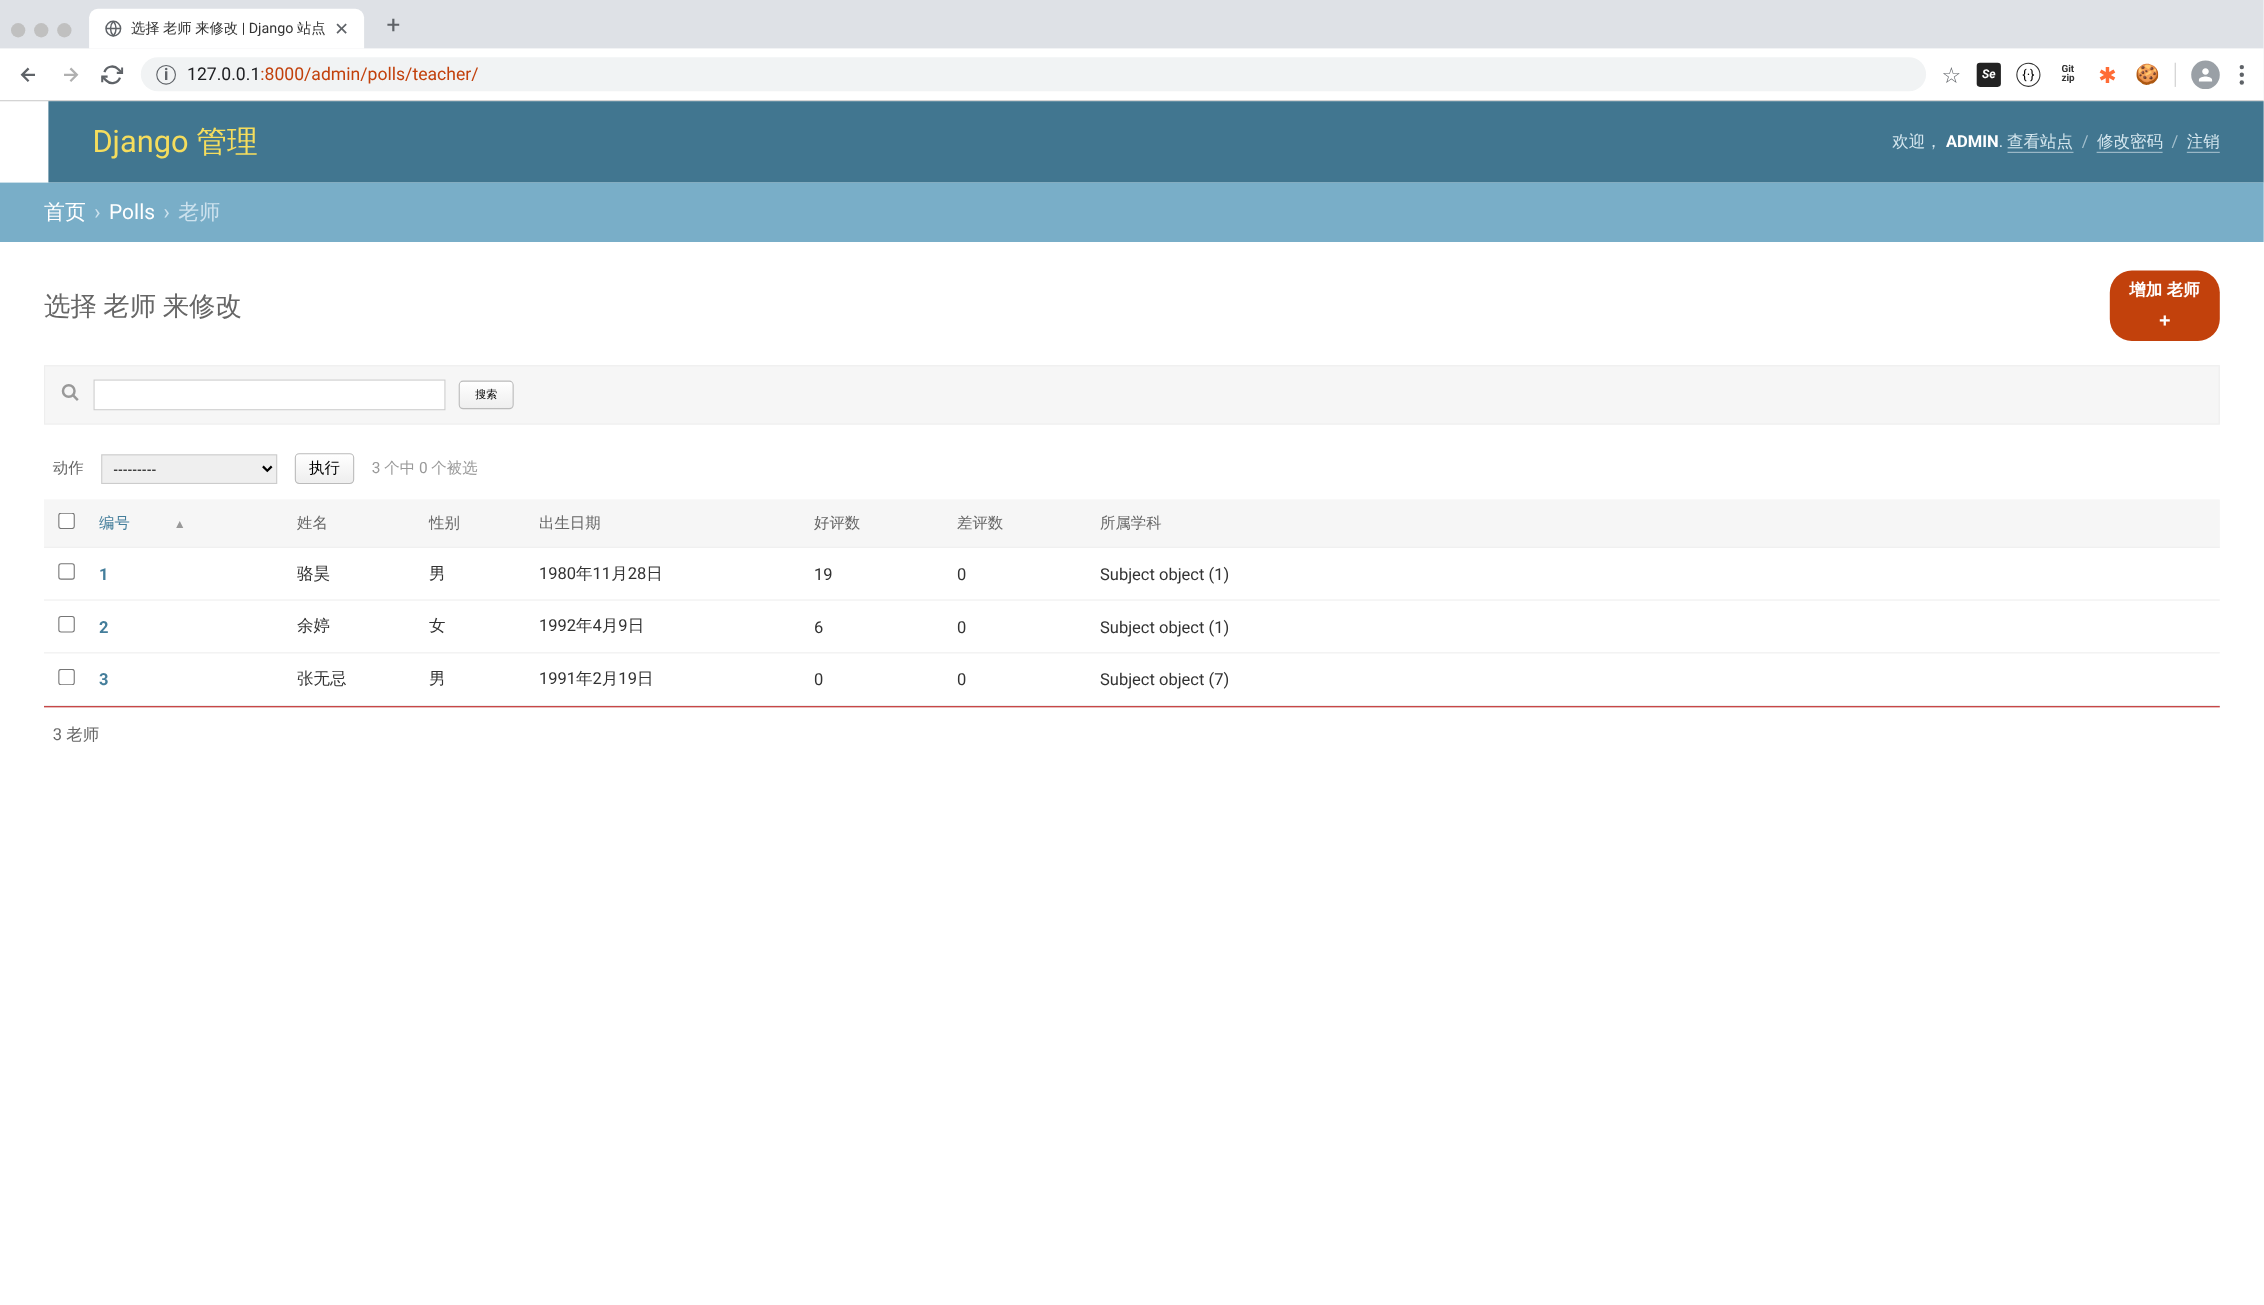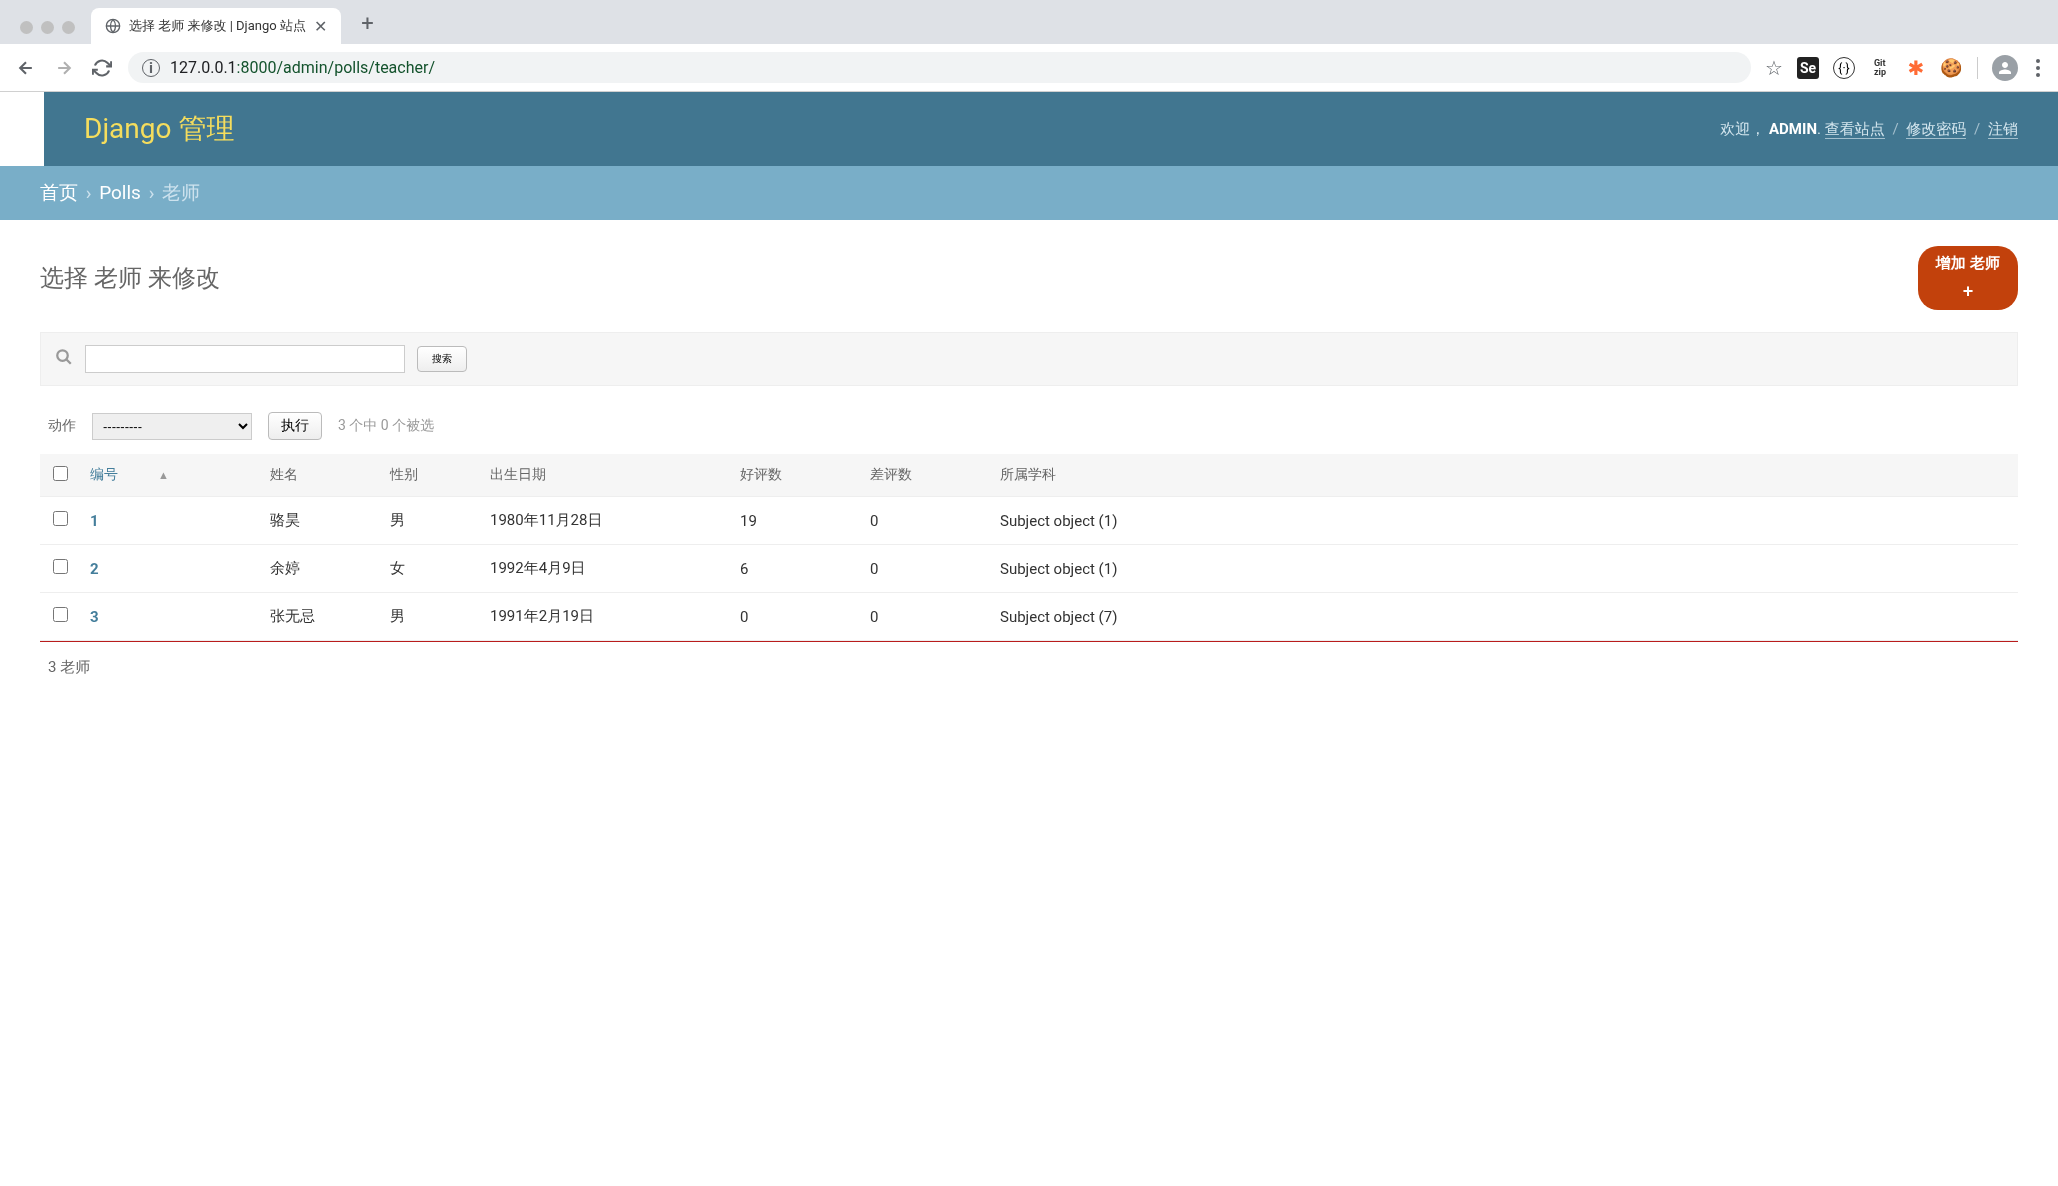--- a/index.html
+++ b/index.html
@@ -1,39 +1,39 @@
 <!DOCTYPE html>
 <html><head>
 <meta charset="utf-8">
 <style>
 * { margin: 0; padding: 0; box-sizing: border-box; }
 body { font-family: -apple-system, BlinkMacSystemFont, "Segoe UI", Roboto, sans-serif; background: #fff; }
 
 
 .browser-chrome { background: #dee1e6; }
-.tab-bar { display: flex; align-items: flex-end; height: 44px; padding: 8px 12px 0 12px; gap: 8px; }
+.tab-bar { display: flex; align-items: flex-end; height: 44px; padding: 8px 12px 0 2px; gap: 8px; }
 .traffic-lights { display: flex; gap: 8px; align-items: center; padding: 0 8px 10px 8px; }
 .traffic-light { width: 13px; height: 13px; border-radius: 50%; background: #c0c0c0; }
 .tab { background: #fff; border-radius: 8px 8px 0 0; padding: 8px 14px; display: flex; align-items: center; gap: 8px; min-width: 240px; height: 36px; font-size: 13px; color: #333; }
 .tab .globe { width: 16px; height: 16px; color: #5f6368; }
 .tab .close-x { margin-left: auto; color: #5f6368; font-size: 16px; cursor: pointer; }
 .new-tab-btn { color: #5f6368; font-size: 22px; padding: 0 12px 8px 12px; cursor: pointer; }
 
 .addr-bar { background: #fff; display: flex; align-items: center; padding: 8px 14px; gap: 14px; border-bottom: 1px solid #d0d0d0; }
 .nav-btn { color: #5f6368; font-size: 18px; cursor: pointer; display:flex; align-items:center; justify-content:center; width:24px; height:24px; }
 .nav-btn.disabled { color: #b0b0b0; cursor: default; }
 .url-input-wrap { flex: 1; background: #f1f3f4; border-radius: 18px; display: flex; align-items: center; padding: 6px 14px; gap: 10px; }
 .url-info-icon { color: #5f6368; font-size: 15px; border: 1.5px solid #5f6368; border-radius: 50%; width: 18px; height: 18px; display:flex; align-items:center; justify-content:center; font-weight:bold; }
 .url-text { font-size: 16px; color: #202124; }
 .url-text .host { color: #202124; }
-.url-text .path { color: #14532d; }
+.url-text .path { color: #c2410c; }
 .star-btn { color: #5f6368; font-size: 20px; cursor:pointer; }
 .ext-icons { display:flex; gap:14px; align-items:center; }
 .ext-icon { width:22px; height:22px; display:flex; align-items:center; justify-content:center; font-size:12px; cursor:pointer; }
-.ext-se { background:#222; color:#fff; font-weight:bold; border-radius:3px; font-size:14px; }
+.ext-se { background:#222; color:#fff; font-weight:bold; border-radius:3px; font-size:11px;font-style:italic; }
 .ext-circle { border:1.5px solid #333; border-radius:50%; }
 .ext-gitzip { font-size:9px; font-weight:bold; line-height:1; color:#333; }
 .ext-cookie { font-size:18px; }
 .vsep { width:1px; height:22px; background:#ccc; }
 .profile-icon { width:26px; height:26px; border-radius:50%; background:#9aa0a6; display:flex; align-items:center; justify-content:center; }
 .profile-icon svg { width:18px; height:18px; fill:#fff; }
 .kebab { display:flex; flex-direction:column; gap:3px; cursor:pointer; padding:4px; }
 .kebab span { width:4px; height:4px; background:#5f6368; border-radius:50%; }
 
 

